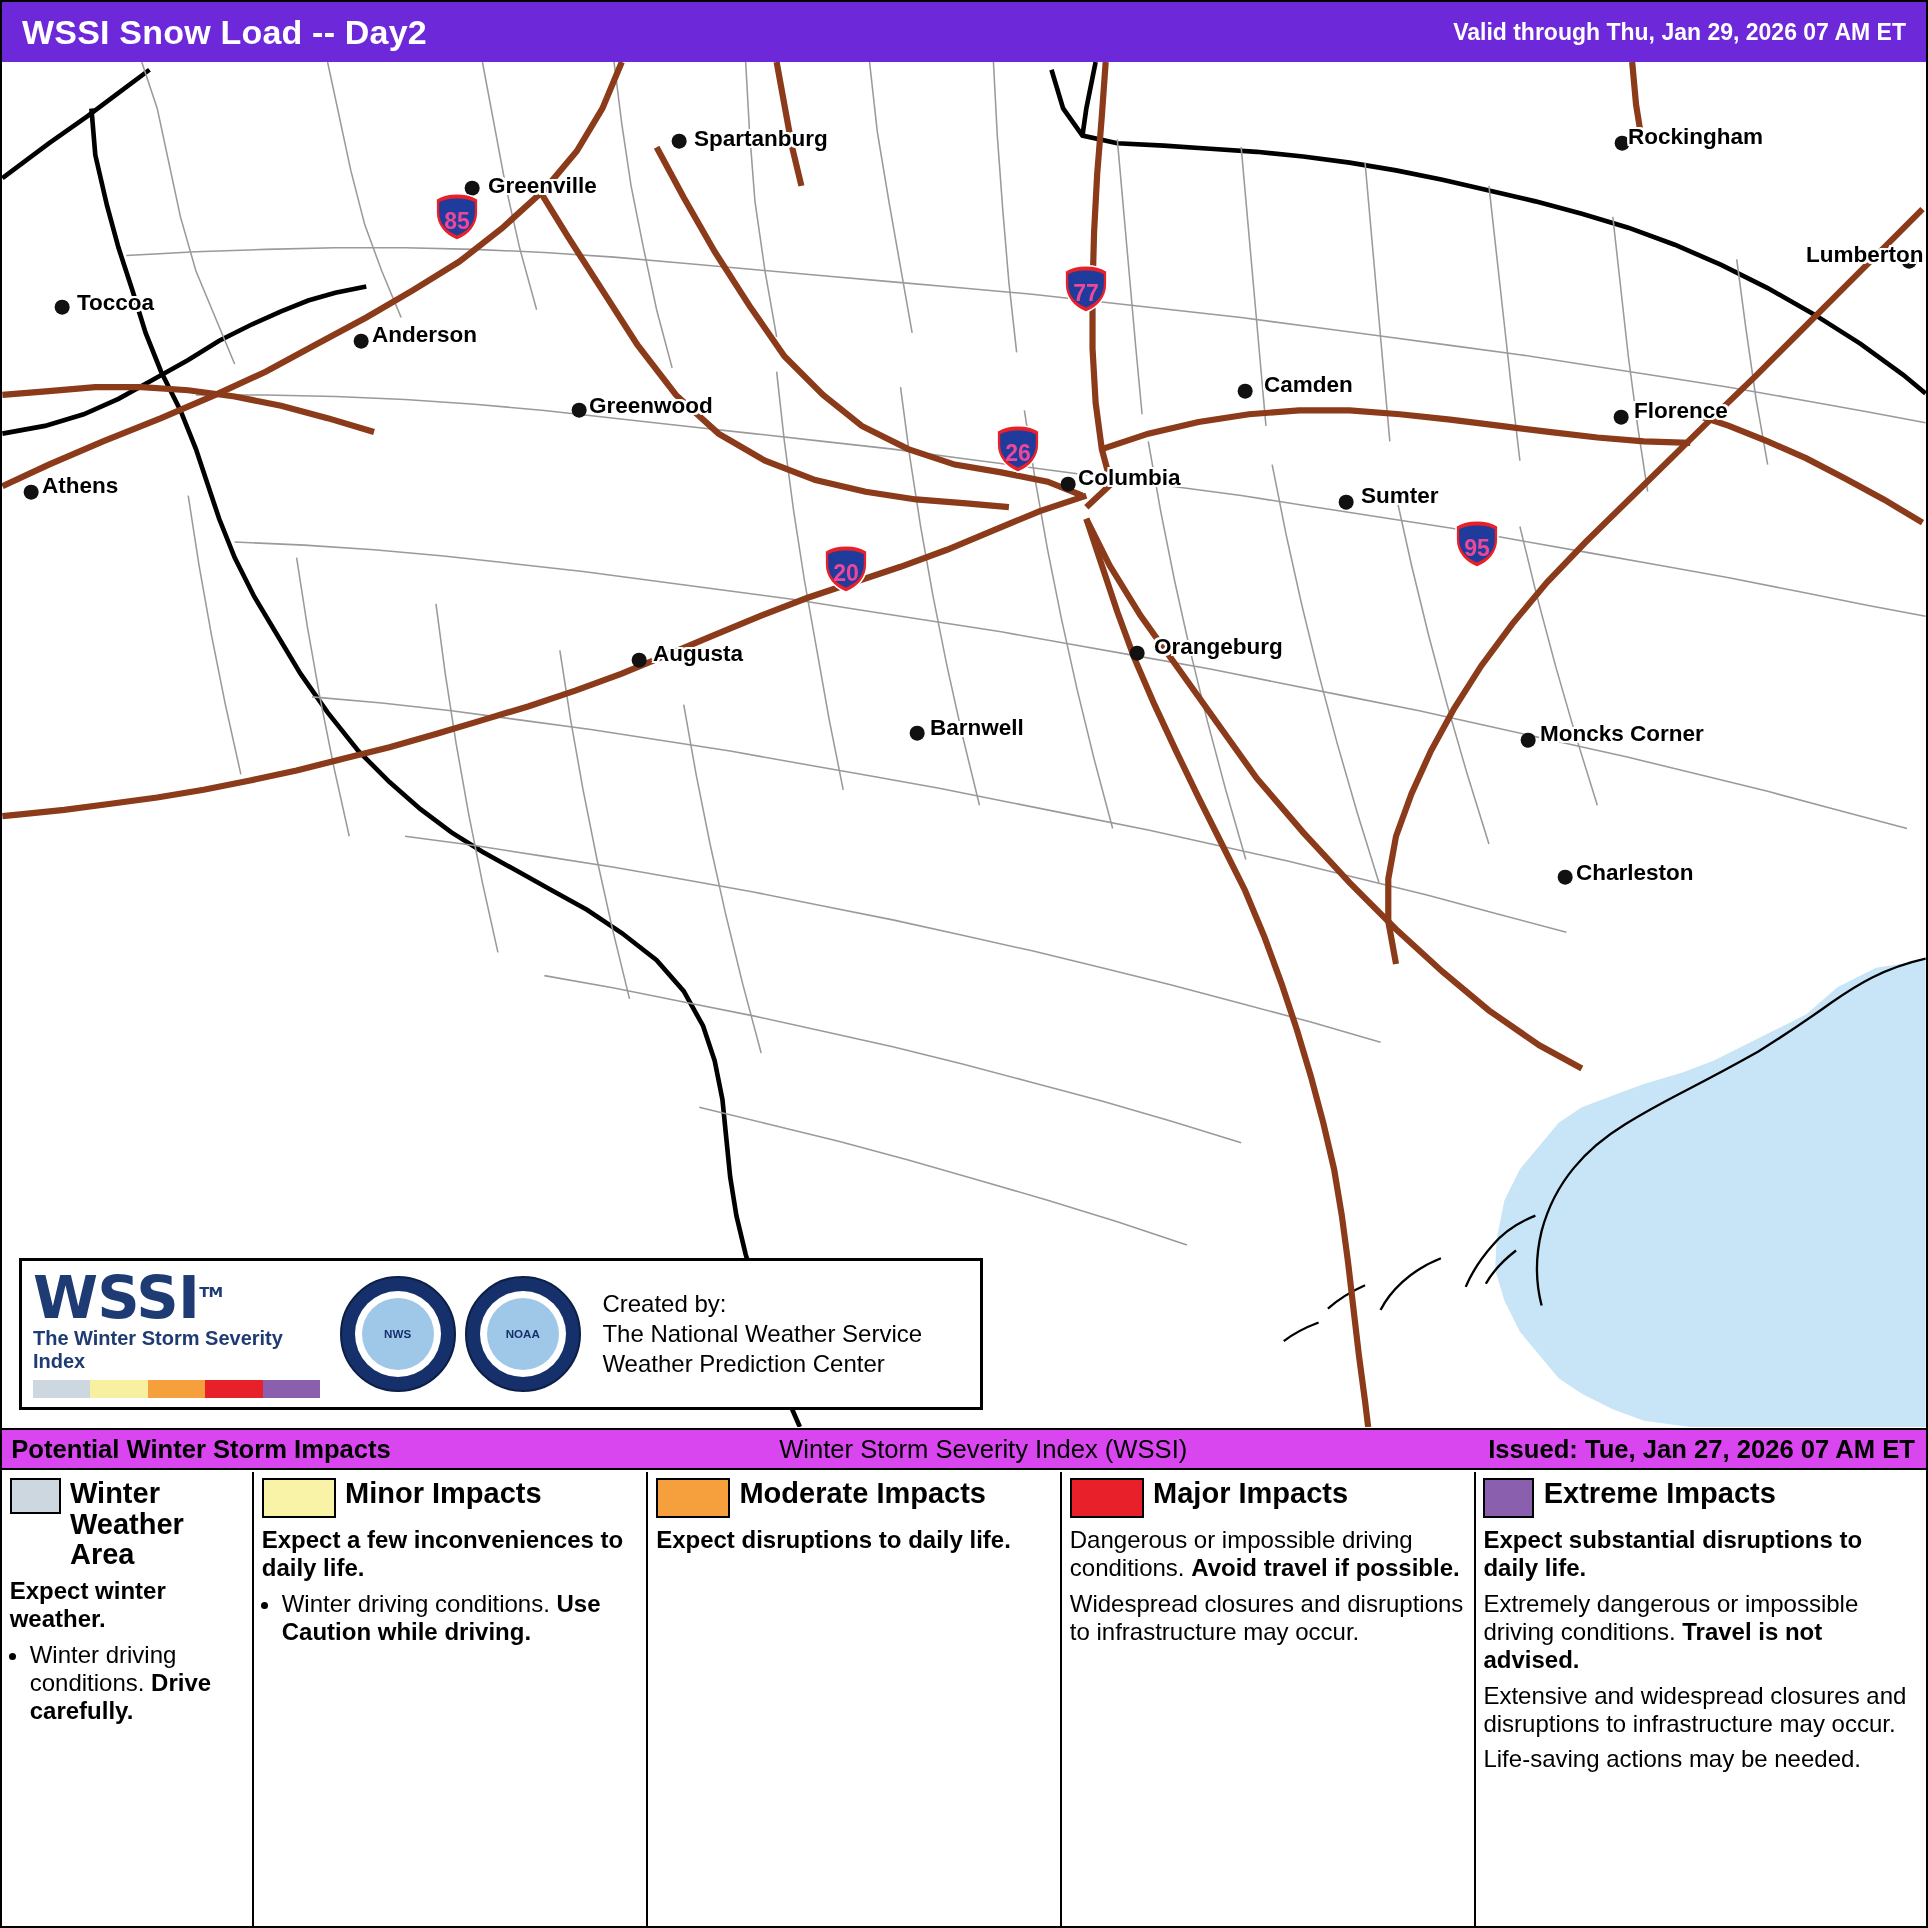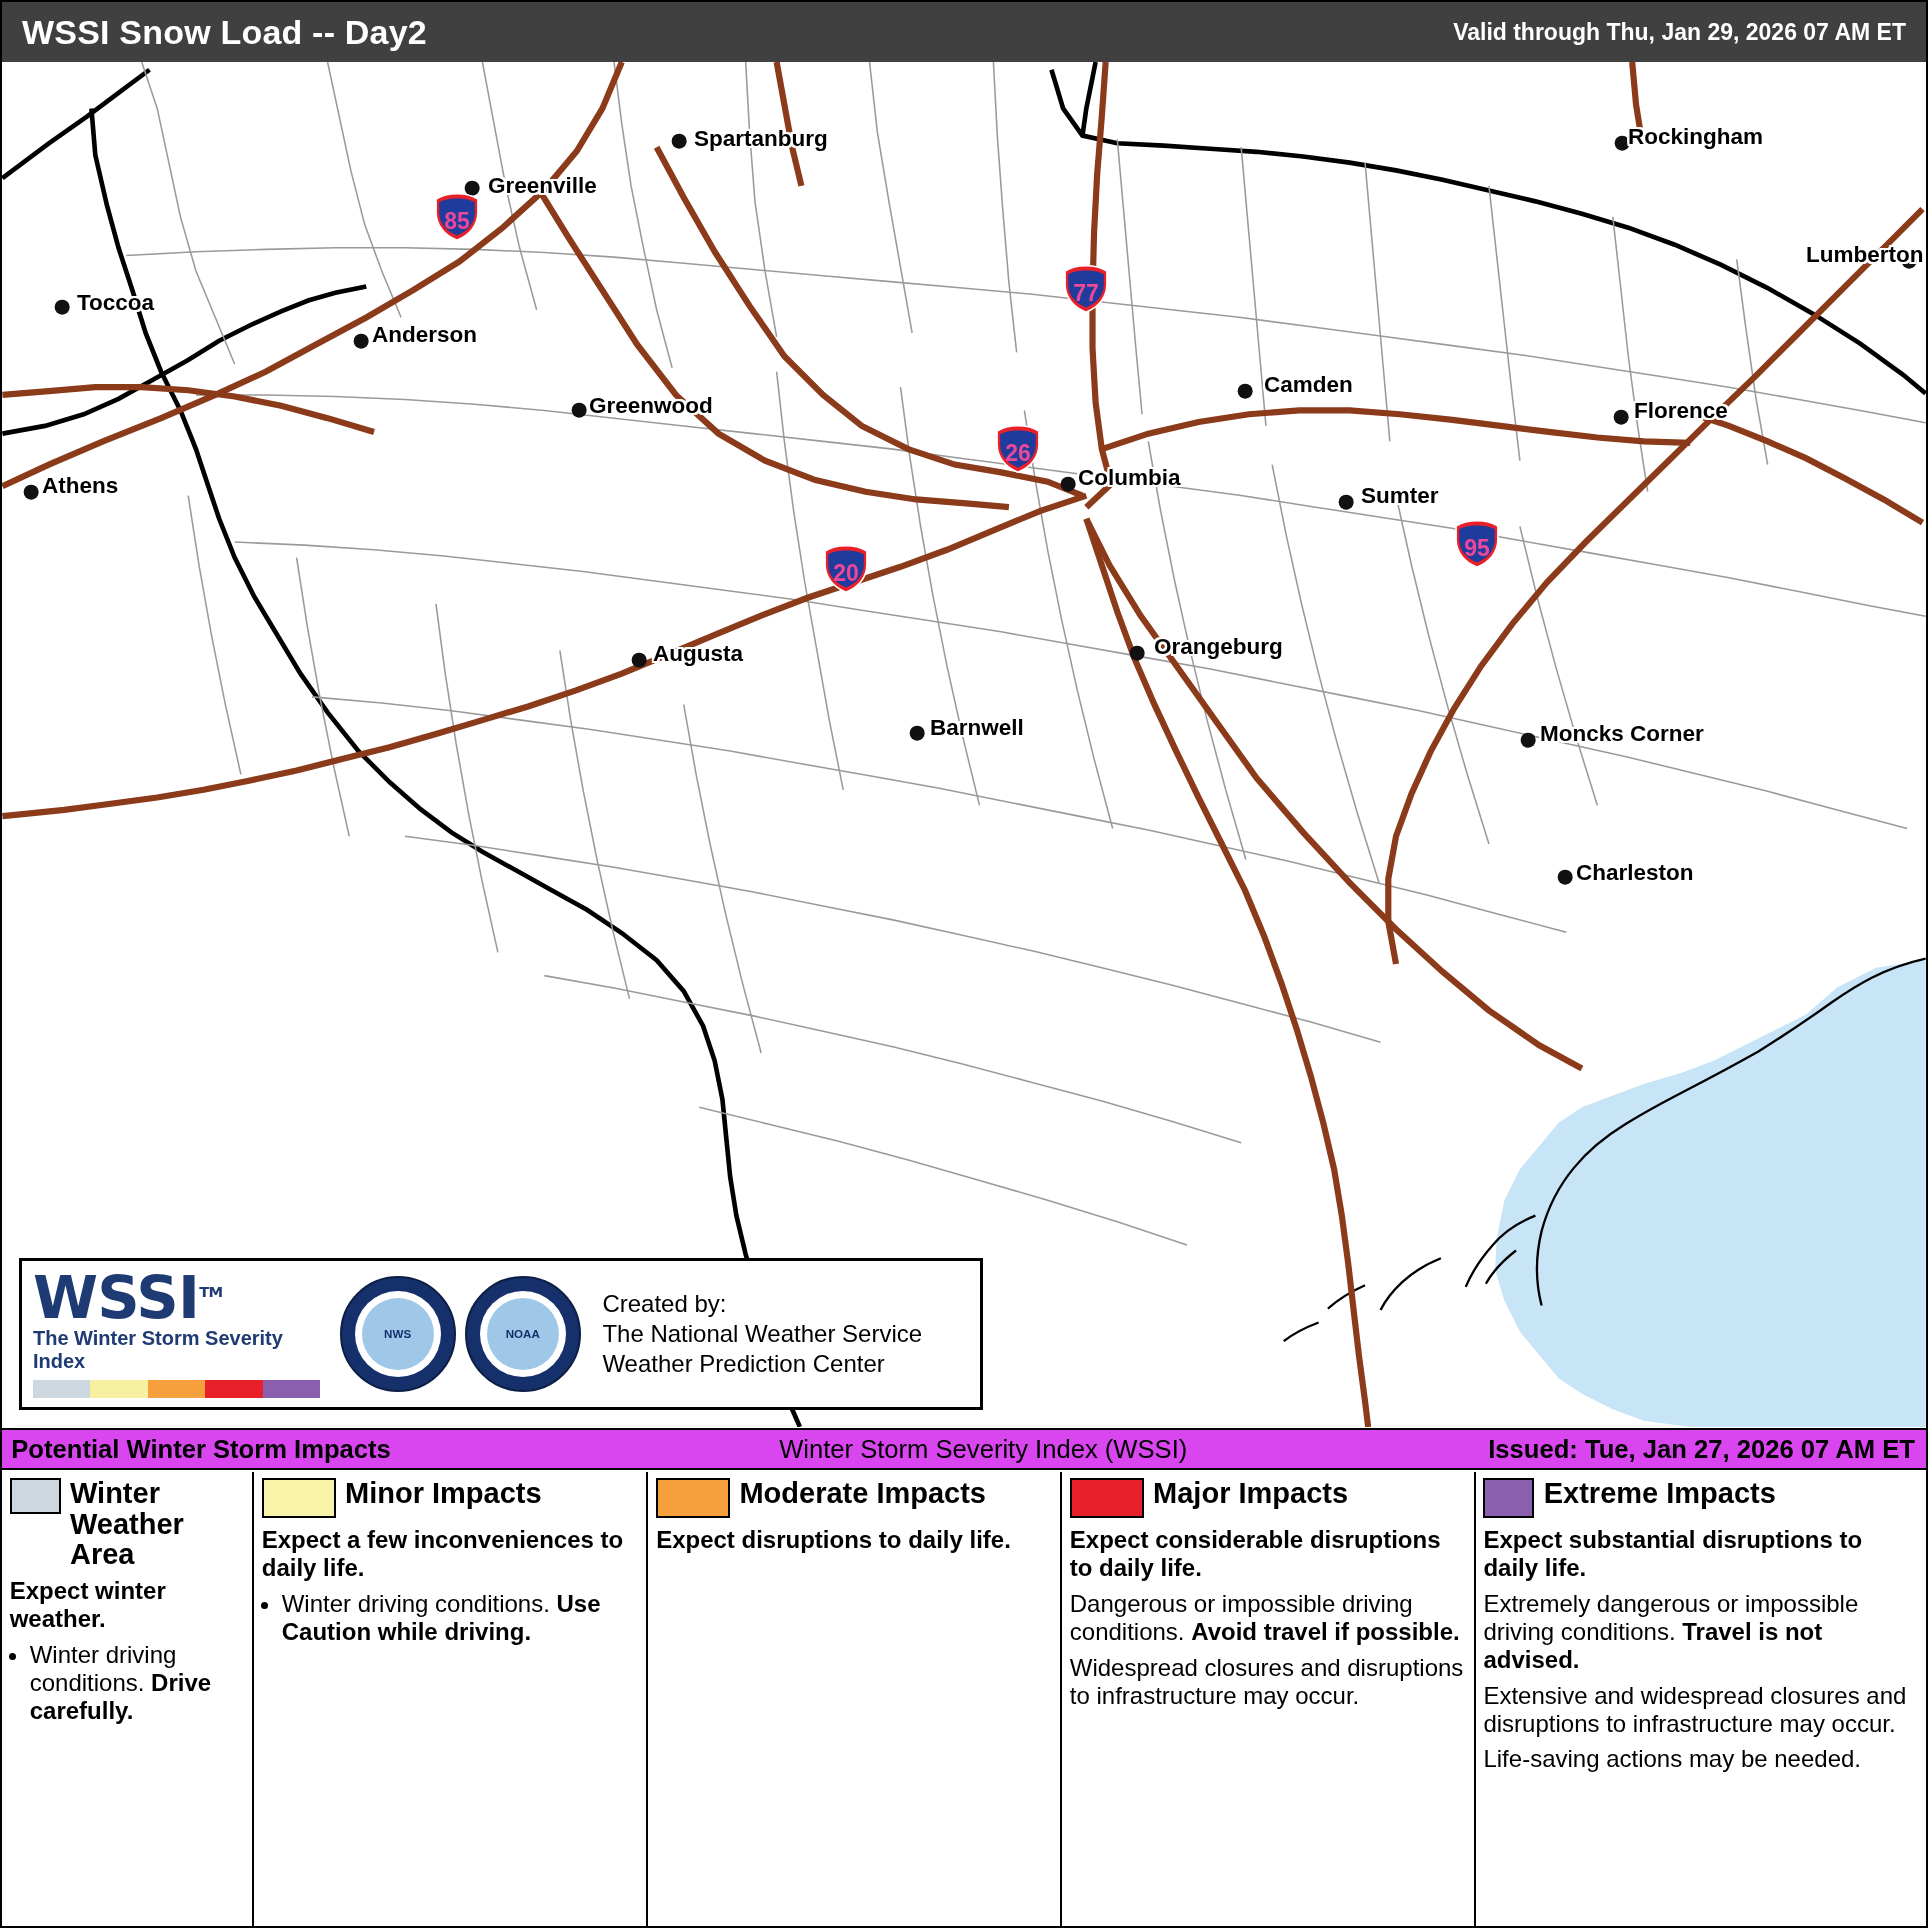--- a/index.html
+++ b/index.html
@@ -14,21 +14,21 @@
     height: 1928px;
     overflow: hidden;
     background: #ffffff;
     border: 2.3px solid #000;
   }
 
   
   #header {
     position: absolute; left: 0; top: 0;
     width: 1924px; height: 60px;
-    background: #404040;
+    background: #6d28d9;
     color: #ffffff;
     display: flex; align-items: center; justify-content: space-between;
     padding: 0 20px;
   }
   #header .title {
     font-size: 34px; font-weight: bold; letter-spacing: 0.2px;
   }
   #header .valid {
     font-size: 23px; font-weight: bold;
   }
@@ -473,21 +473,20 @@
         <div class="headtitle">Moderate Impacts</div>
       </div>
       <p class="bold">Expect disruptions to daily life.</p>
     </div>
 
     <div class="legcol" style="width:21.5%;">
       <div class="head">
         <div class="swatch" style="background:#e8202a;"></div>
         <div class="headtitle">Major Impacts</div>
       </div>
-      <p class="bold">Expect considerable disruptions to daily life.</p>
       <p>Dangerous or impossible driving conditions. <b>Avoid travel if possible.</b></p>
       <p>Widespread closures and disruptions to infrastructure may occur.</p>
     </div>
 
     <div class="legcol" style="width:23.4%;">
       <div class="head">
         <div class="swatch" style="background:#8a5fae;width:51px;"></div>
         <div class="headtitle">Extreme Impacts</div>
       </div>
       <p class="bold">Expect substantial disruptions to daily life.</p>

